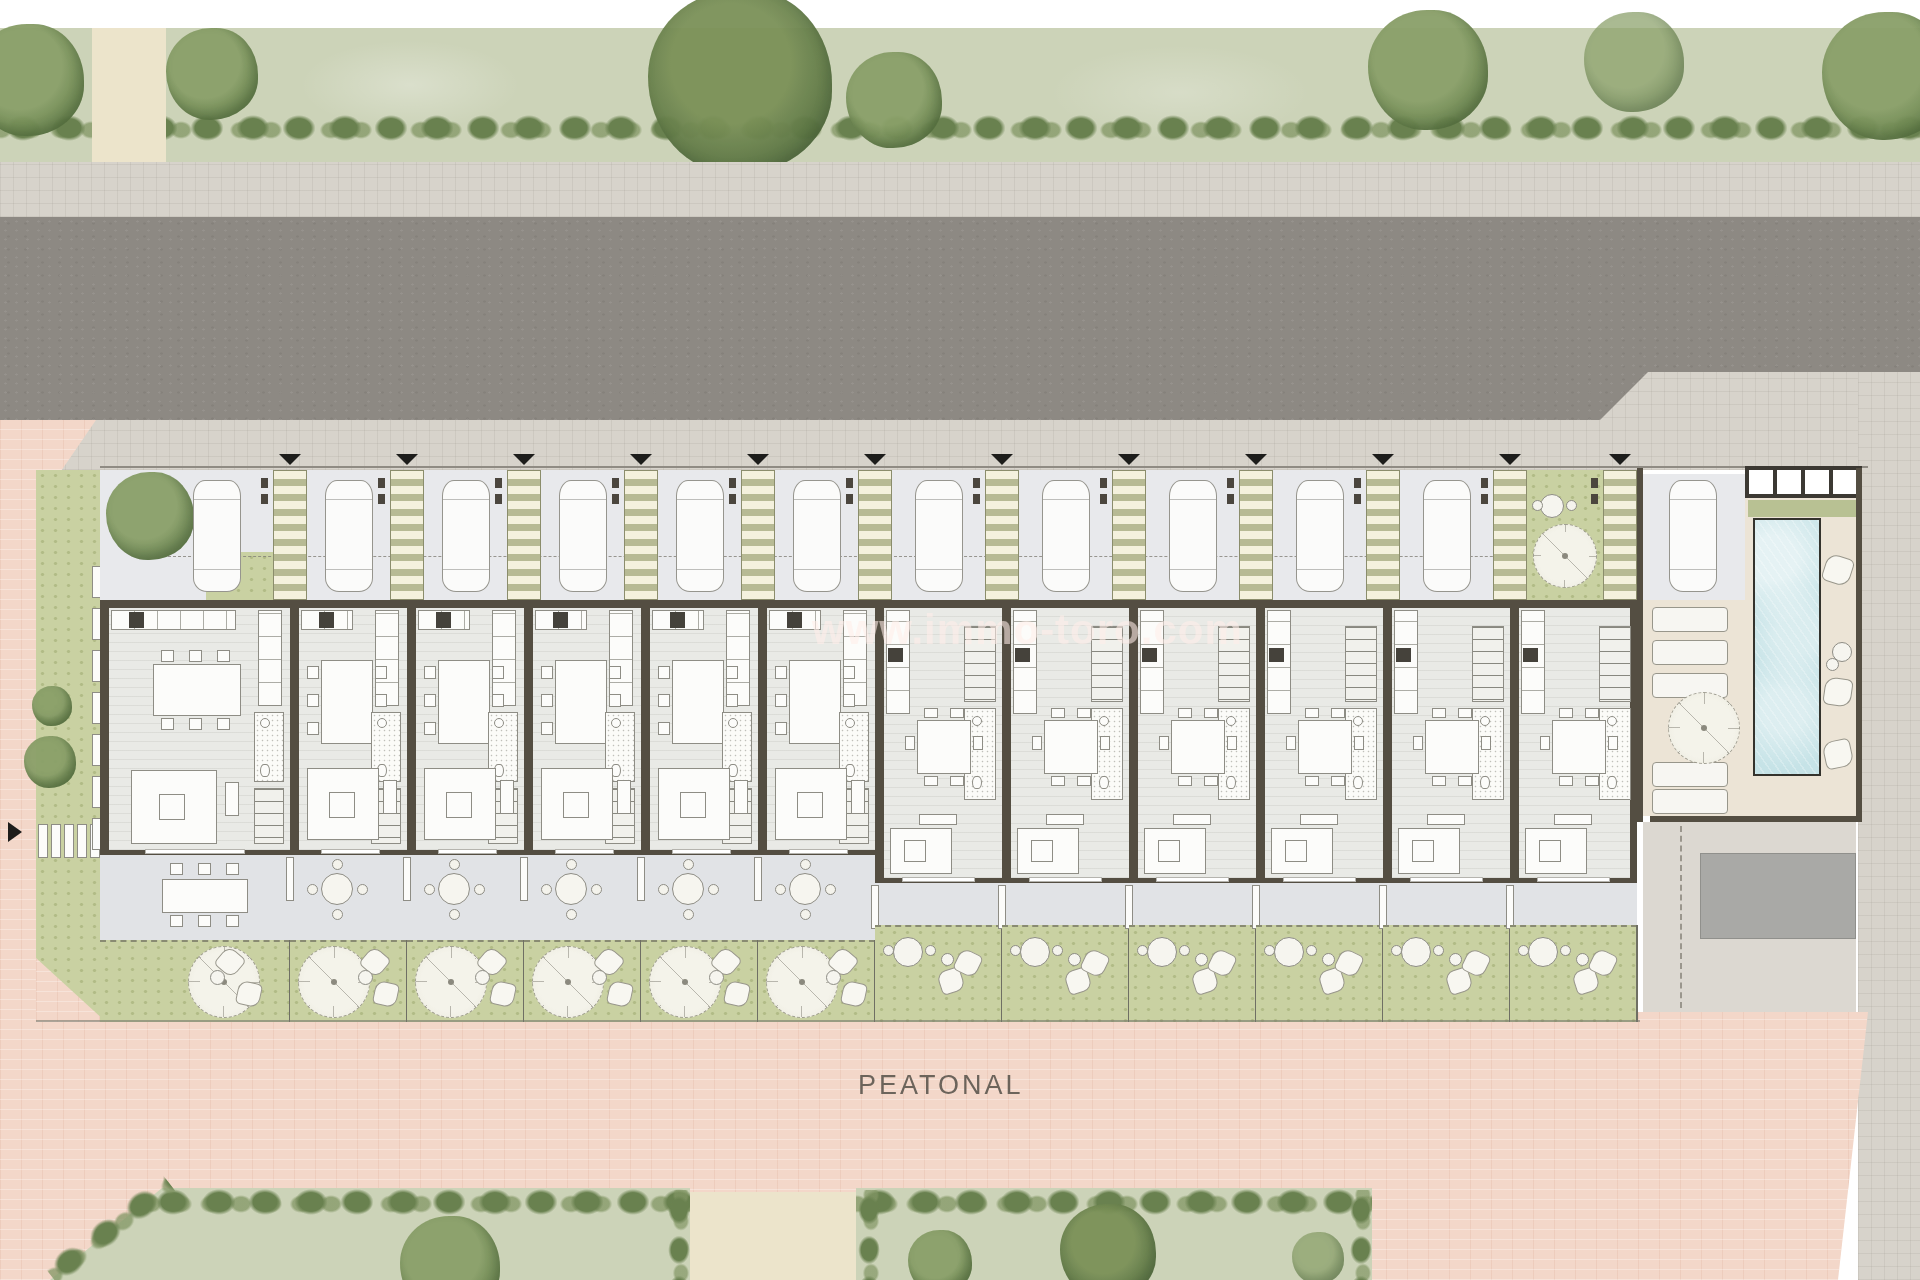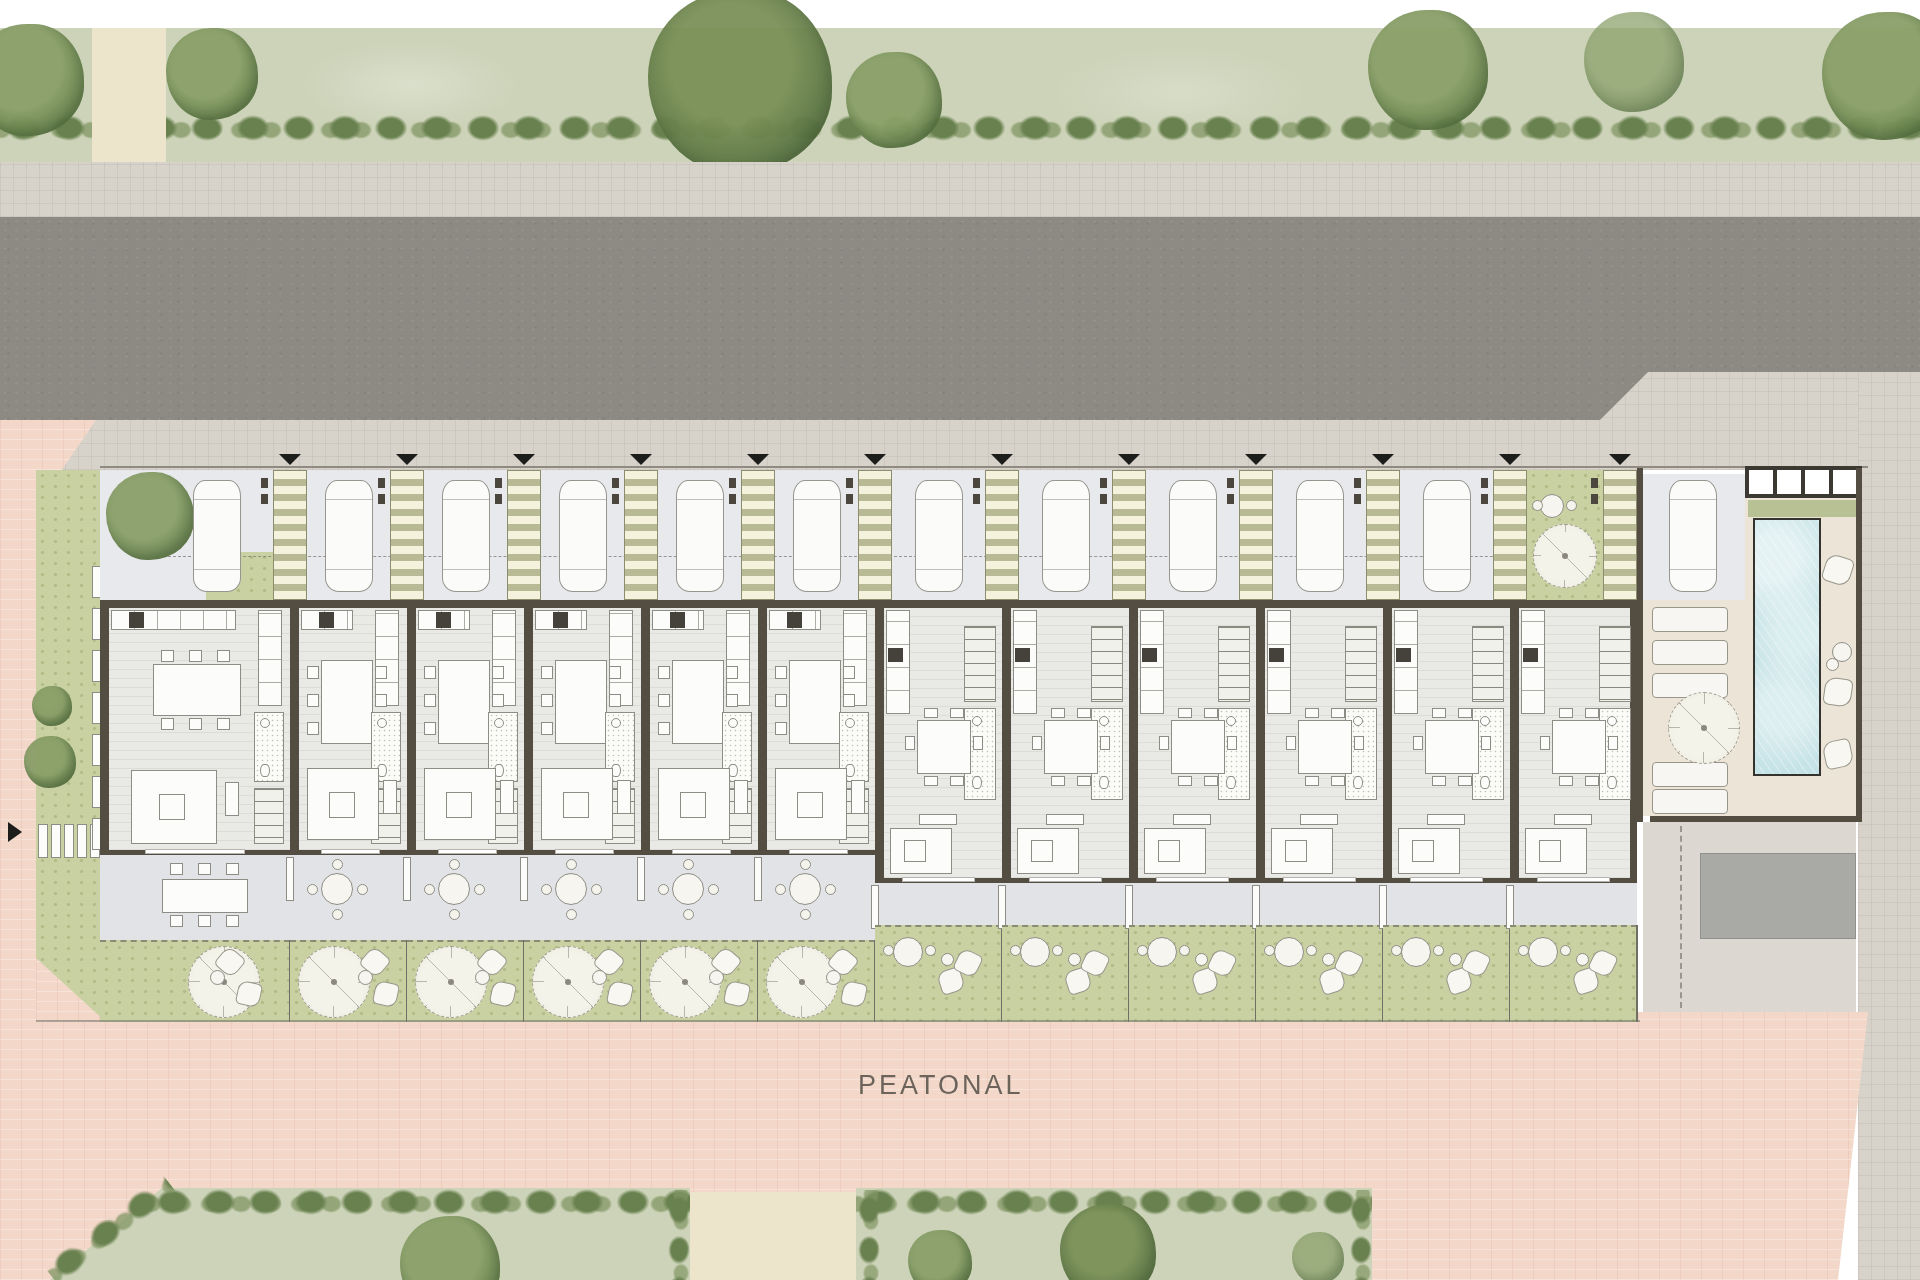--- a/index.html
+++ b/index.html
@@ -64,20 +64,21 @@
   .kdiv{background-image:repeating-linear-gradient(90deg,transparent 0 22px,rgba(130,130,120,.65) 22px 23px);}
   .kdivV{background-image:repeating-linear-gradient(0deg,transparent 0 22px,rgba(130,130,120,.65) 22px 23px);}
 
   #wm{z-index:60;font-weight:700;font-size:42px;letter-spacing:1px;color:var(--watermark-text);white-space:nowrap;}
   #street-label{z-index:60;font-size:27px;letter-spacing:3px;color:var(--label-text);opacity:.9;white-space:nowrap;}
 </style>
 </head>
 <body>
 
 <div id="plan">
+  <div class="abs" id="wm" style="left:812px;top:606px;">www.immo-toro.com</div>
   <div class="abs" id="street-label" style="left:858px;top:1070px;">PEATONAL</div>
 <div class="abs" style="left: 0px; top: 28px; width: 1920px; height: 134px; background: var(--lawn);"></div>
     <div class="abs" style="left: 300px; top: 40px; width: 220px; height: 90px; background: radial-gradient(closest-side, rgba(255, 255, 255, 0.28), transparent);"></div>
     <div class="abs" style="left: 1050px; top: 45px; width: 260px; height: 95px; background: radial-gradient(closest-side, rgba(255, 255, 255, 0.22), transparent);"></div>
     <div class="abs hedge" style="left: 0px; top: 108px; width: 1920px; height: 56px;"></div>
     <div class="abs tree" style="left: -28px; top: 24px; width: 112px; height: 112px;"></div>
     <div class="abs tree" style="left: 166px; top: 28px; width: 92px; height: 92px;"></div>
     <div class="abs tree dark" style="left: 648px; top: -10px; width: 184px; height: 184px;"></div>
     <div class="abs tree" style="left: 846px; top: 52px; width: 96px; height: 96px;"></div>
     <div class="abs tree" style="left: 1368px; top: 10px; width: 120px; height: 120px;"></div>

